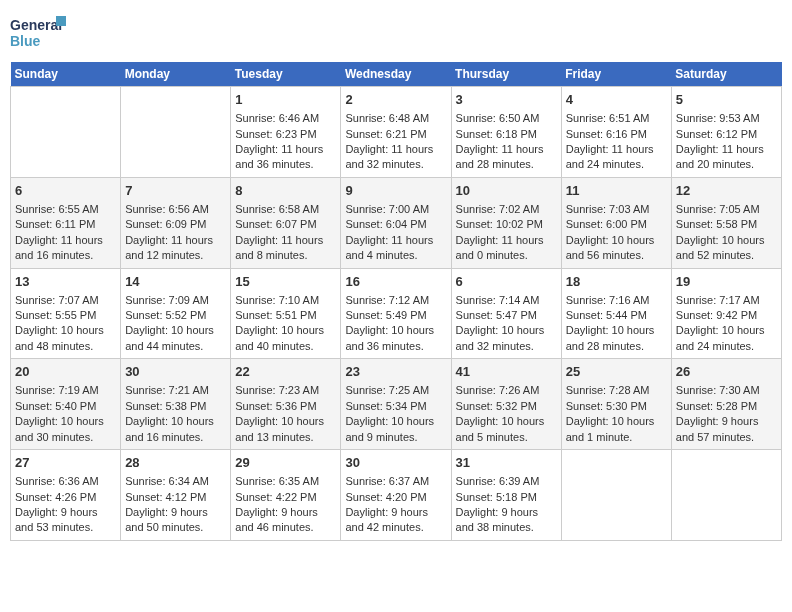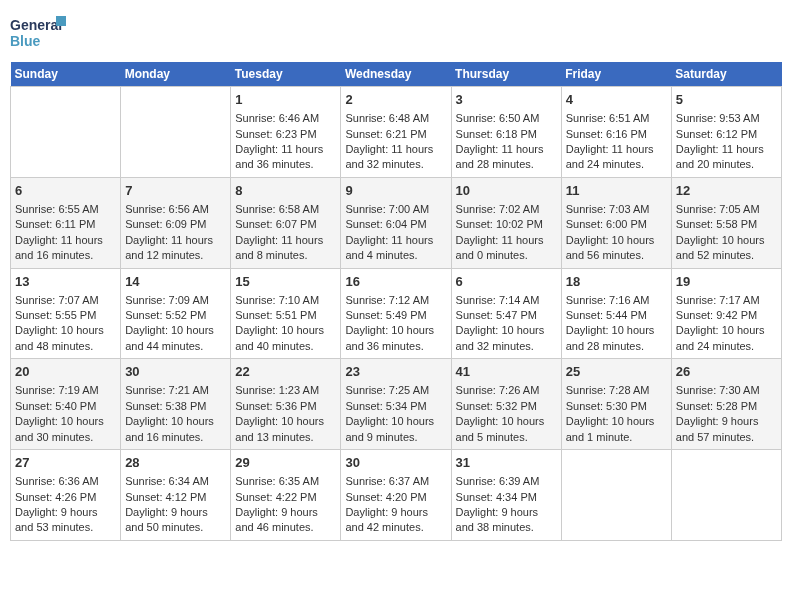--- a/index.html
+++ b/index.html
@@ -229,21 +229,21 @@
           <div>Daylight: 10 hours and 30 minutes.</div>
         </td>
         <td>
           <span class="day-num">30</span>
           <div>Sunrise: 7:21 AM</div>
           <div>Sunset: 5:38 PM</div>
           <div>Daylight: 10 hours and 16 minutes.</div>
         </td>
         <td>
           <span class="day-num">22</span>
-          <div>Sunrise: 1:23 AM</div>
+          <div>Sunrise: 7:23 AM</div>
           <div>Sunset: 5:36 PM</div>
           <div>Daylight: 10 hours and 13 minutes.</div>
         </td>
         <td>
           <span class="day-num">23</span>
           <div>Sunrise: 7:25 AM</div>
           <div>Sunset: 5:34 PM</div>
           <div>Daylight: 10 hours and 9 minutes.</div>
         </td>
         <td>
@@ -286,20 +286,20 @@
         </td>
         <td>
           <span class="day-num">30</span>
           <div>Sunrise: 6:37 AM</div>
           <div>Sunset: 4:20 PM</div>
           <div>Daylight: 9 hours and 42 minutes.</div>
         </td>
         <td>
           <span class="day-num">31</span>
           <div>Sunrise: 6:39 AM</div>
-          <div>Sunset: 4:34 PM</div>
+          <div>Sunset: 5:18 PM</div>
           <div>Daylight: 9 hours and 38 minutes.</div>
         </td>
         <td class="empty"></td>
         <td class="empty"></td>
       </tr>
     </tbody>
 </table>
 
 </body></html>

